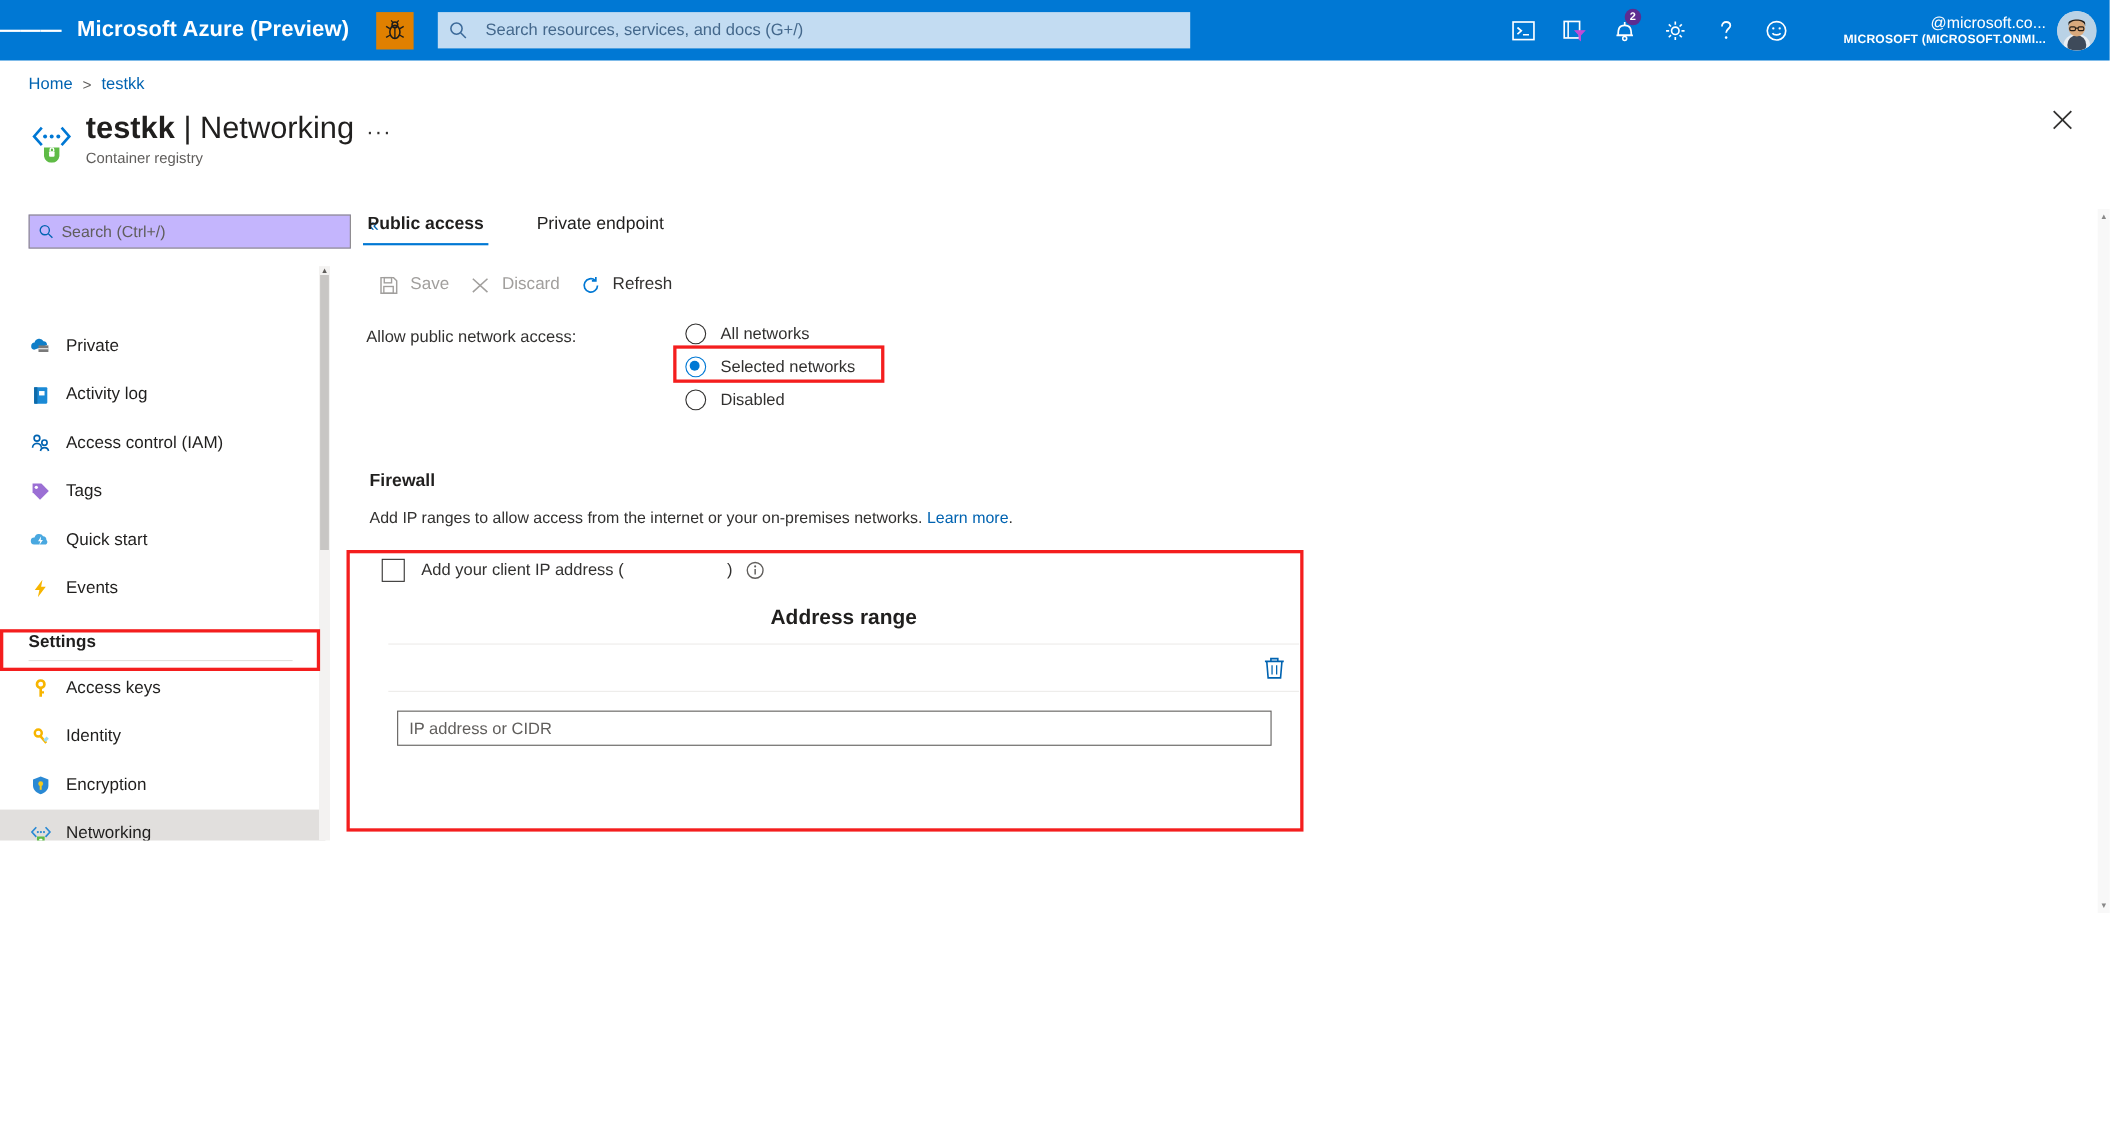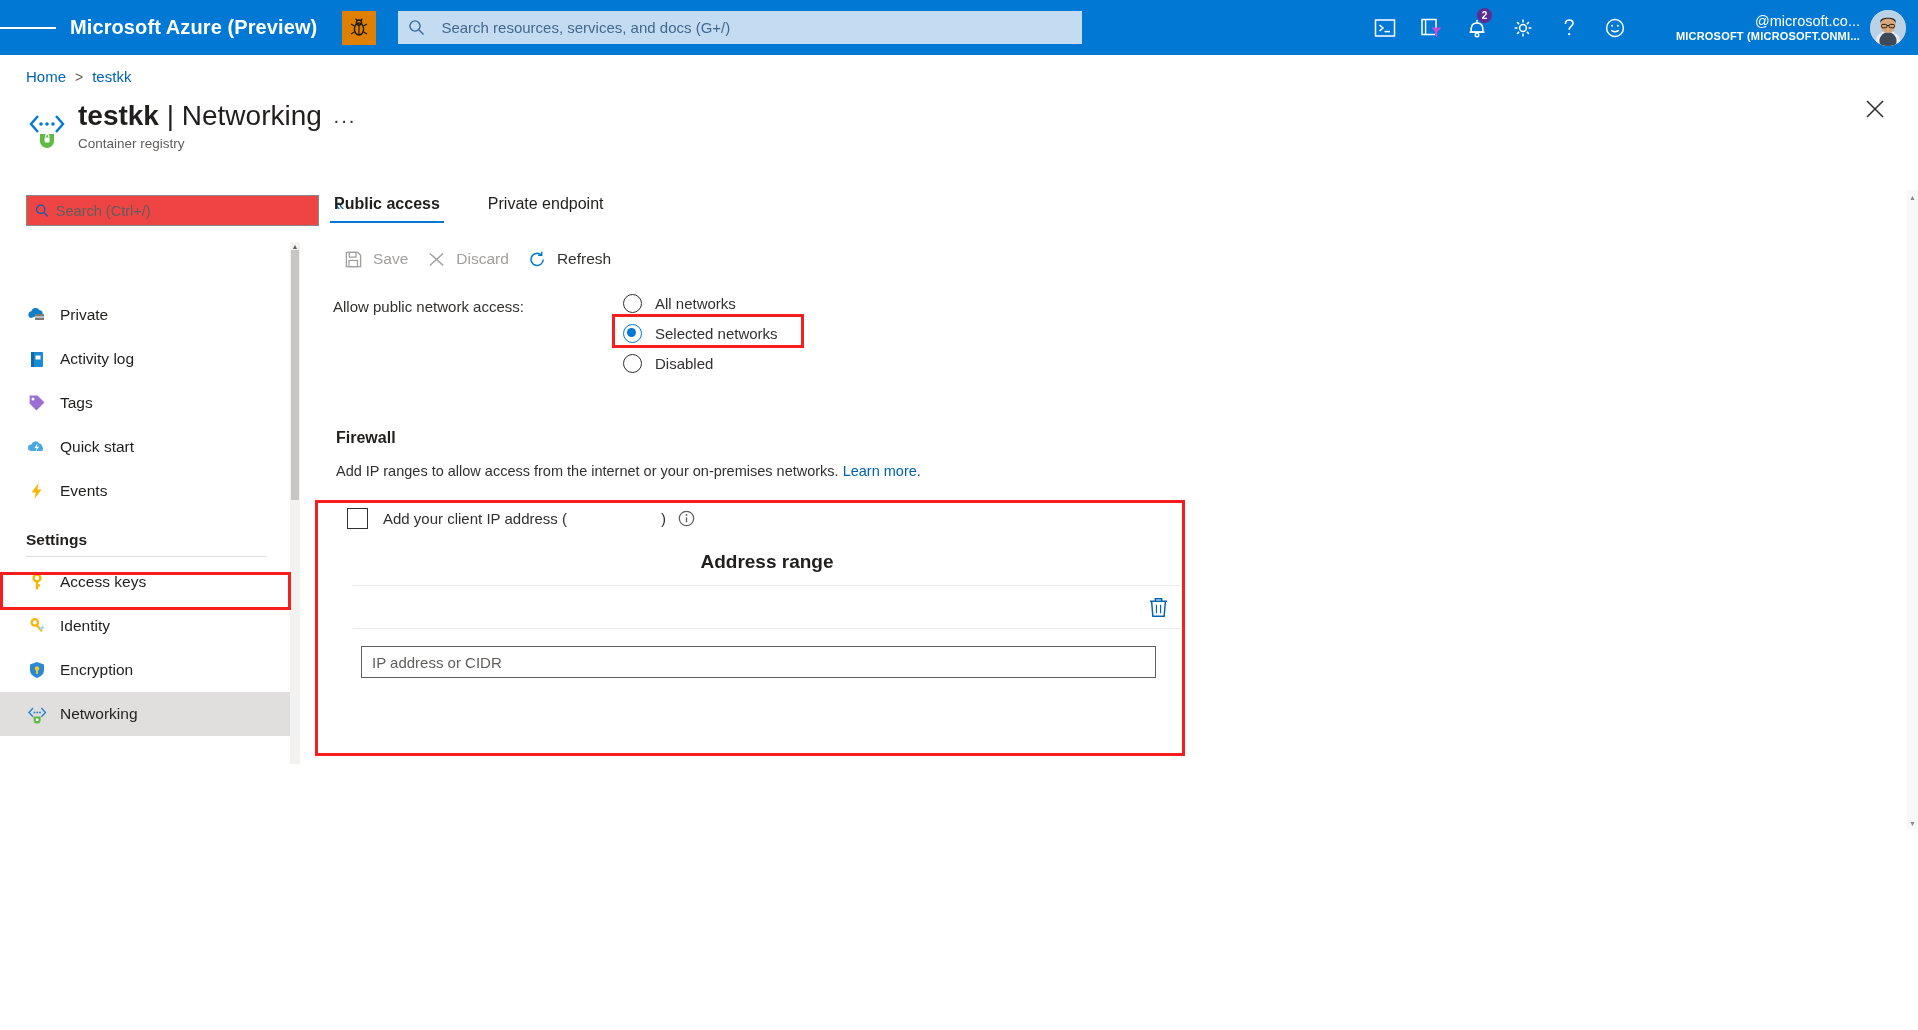--- a/index.html
+++ b/index.html
@@ -79,21 +79,21 @@
   }
   .close-btn {
     position: absolute; top: 94px; right: 28px; width: 30px; height: 30px;
     display: flex; align-items: center; justify-content: center; cursor: pointer;
   }
 
   
   .sidebar { position: absolute; top: 195px; left: 0; width: 300px; height: 620px; }
   .side-search {
     position: absolute; top: 0; left: 26px; width: 293px; height: 31px;
-    border: 1px solid #8a8886; background: #ef4444; display: flex; align-items: center;
+    border: 1px solid #8a8886; background: #c4b5fd; display: flex; align-items: center;
     padding: 0 8px;
   }
   .side-search input {
     border: none; outline: none; width: 100%; font-size: 14.5px; color: #323130;
     font-family: "Liberation Sans", sans-serif; margin-left: 7px; background: transparent;
   }
   .side-search input::placeholder { color: #605e5c; opacity: 1; }
   .collapse-btn {
     position: absolute; top: 1px; left: 335px; font-size: 17px; color: #0063b1;
     cursor: pointer; line-height: 1;
@@ -377,20 +377,31 @@
         <span class="ni-icon">
           <svg width="20" height="20" viewBox="0 0 20 20">
             <rect x="4" y="3" width="12" height="15" rx="1" fill="#1b8ad6"></rect>
             <rect x="4" y="3" width="3" height="15" fill="#0f6aa8"></rect>
             <rect x="8.5" y="6.5" width="5" height="4" fill="#ffffff"></rect>
           </svg>
         </span>
         <span class="ni-label">Activity log</span>
       </div>
 
+      <div class="nav-item">
+        <span class="ni-icon">
+          <svg width="20" height="20" viewBox="0 0 20 20">
+            <circle cx="6.6" cy="5.4" r="2.6" fill="none" stroke="#0063b1" stroke-width="1.5"></circle>
+            <path d="M2.6 14 a4 4 0 0 1 8 0" fill="none" stroke="#0063b1" stroke-width="1.5"></path>
+            <circle cx="13.4" cy="9.4" r="2.4" fill="none" stroke="#0063b1" stroke-width="1.5"></circle>
+            <path d="M9.8 17 a3.7 3.7 0 0 1 7.3 0" fill="none" stroke="#0063b1" stroke-width="1.5"></path>
+          </svg>
+        </span>
+        <span class="ni-label">Access control (IAM)</span>
+      </div>
 
       <div class="nav-item">
         <span class="ni-icon">
           <svg width="20" height="20" viewBox="0 0 20 20">
             <path d="M10.6 2.6 L17.4 9.4 L9.4 17.4 L2.6 10.6 L2.6 2.6 Z" fill="#9b6fd4"></path>
             <circle cx="6" cy="6" r="1.5" fill="#ffffff"></circle>
           </svg>
         </span>
         <span class="ni-label">Tags</span>
       </div>

